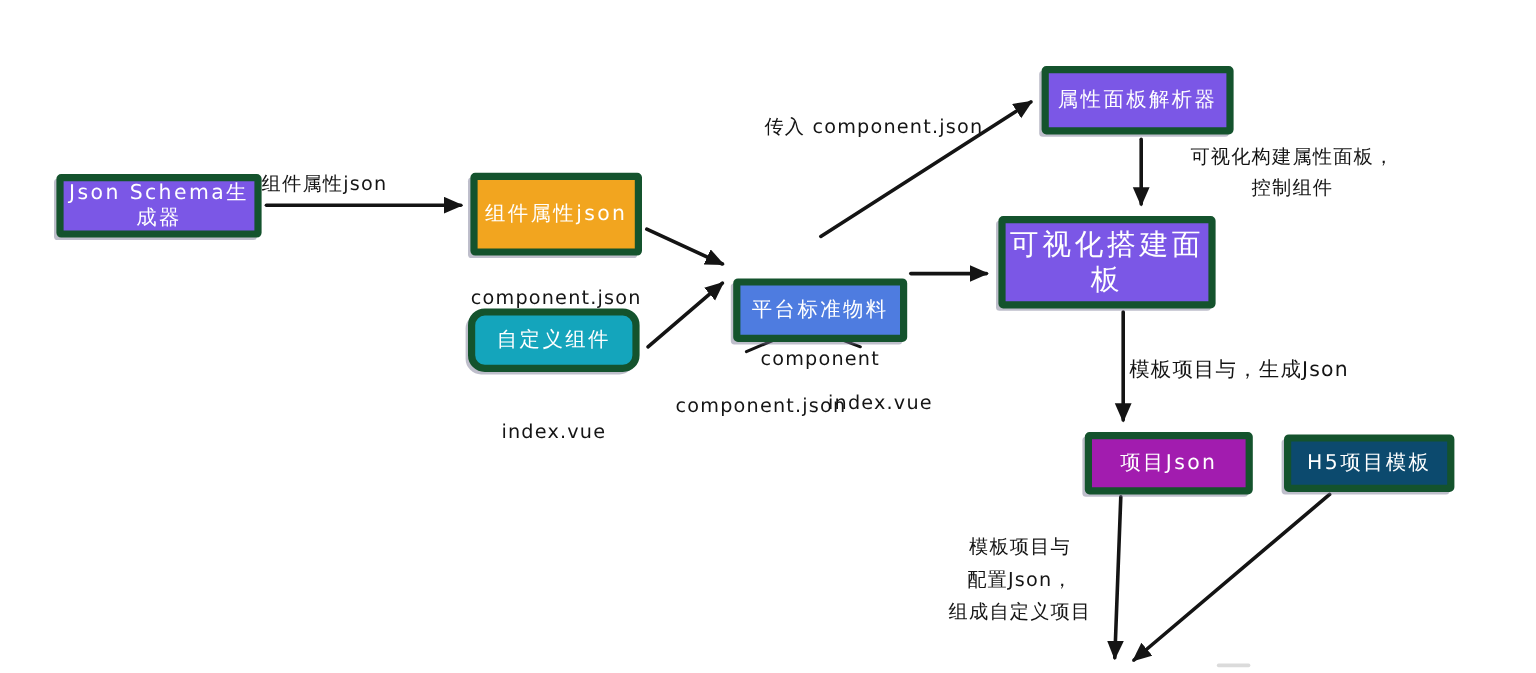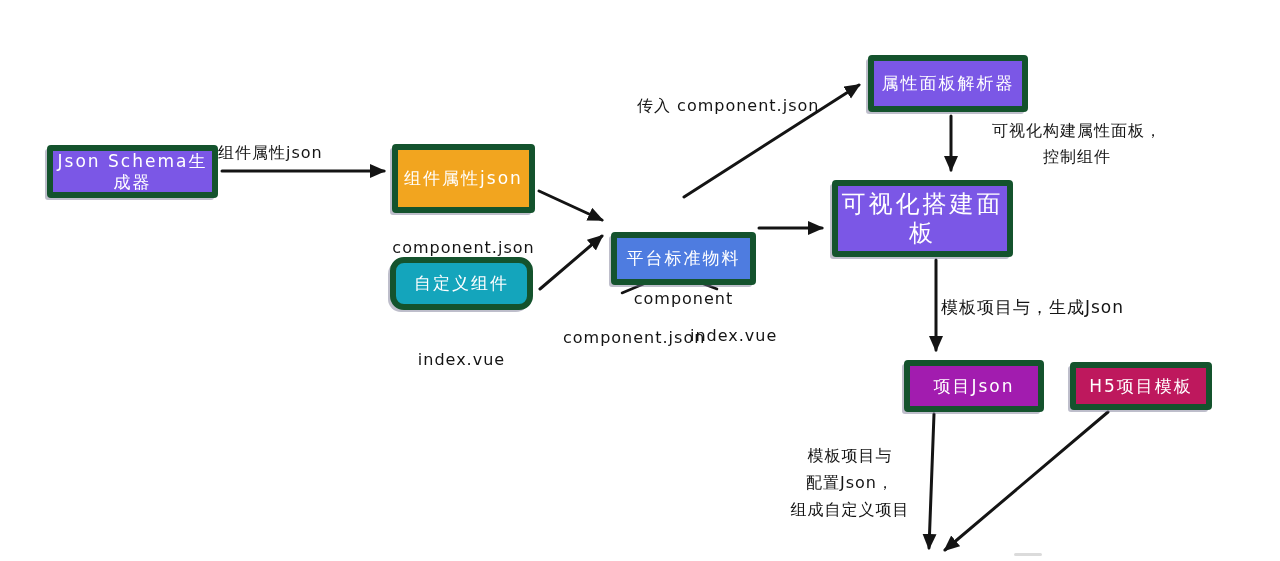--- a/index.html
+++ b/index.html
@@ -67,21 +67,21 @@
   <div class="caption" style="left:611px;top:253px;width:145px;">component</div>
   <div class="caption" style="left:563px;top:292px;width:118px;">component.json</div>
   <div class="caption" style="left:690px;top:290px;width:78px;">index.vue</div>
 
   <div class="node" style="left: 868px; top: 55px; width: 160px; height: 57px; background-color: rgb(123, 87, 230);">属性面板解析器</div>
 
   <div class="node big" style="left: 832px; top: 180px; width: 181px; height: 77px; background-color: rgb(123, 87, 230);">可视化搭建面板</div>
 
   <div class="node" style="left: 868px; top: 360px; width: 140px; height: 52px; background-color: #a21caf; margin-left: 36px;">项目Json</div>
 
-  <div class="node" style="left: 1070px; top: 362px; width: 142px; height: 48px; background-color: #be185d;">H5项目模板</div>
+  <div class="node" style="left: 1070px; top: 362px; width: 142px; height: 48px; background-color: #0c4a6e;">H5项目模板</div>
 
   <div class="lbl" style="left:218px;top:143px;">组件属性json</div>
 
   <div class="lbl" style="left:637px;top:96px;">传入 component.json</div>
 
   <div class="lbl center" style="left:936px;top:118px;width:282px;line-height:26px;">
     <span class="line">可视化构建属性面板，</span>
     <span class="line">控制组件</span>
   </div>
 

